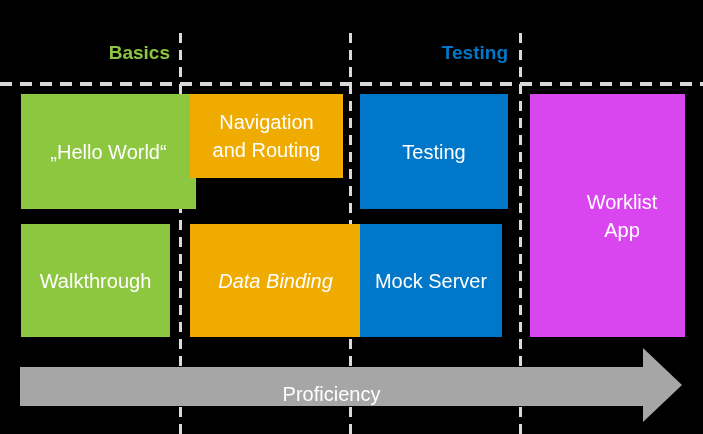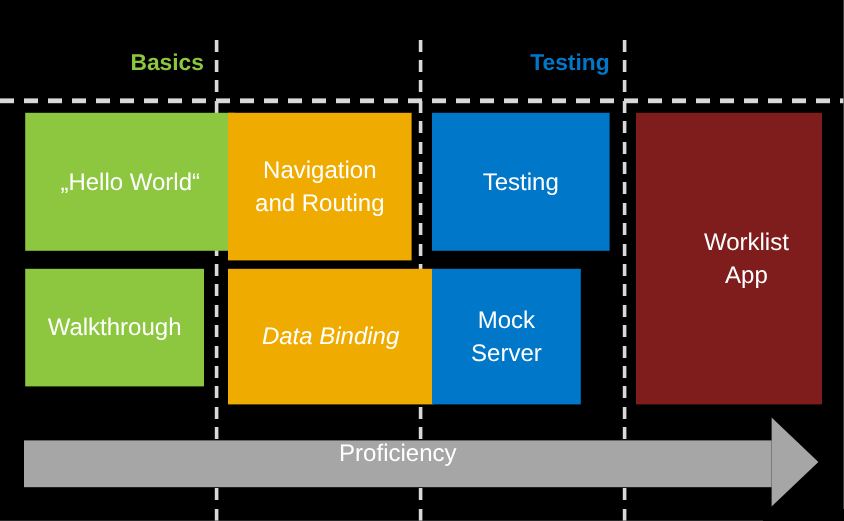--- a/index.html
+++ b/index.html
@@ -43,21 +43,21 @@
     line-height: 1.4;
     padding: 0 12px;
     box-sizing: border-box;
     z-index: 2;
   }
   .arrow-body {
     position: absolute;
     left: 20px; top: 367px;
     width: 623px; height: 39px;
     display: flex;
-    align-items: flex-start;
+    align-items: flex-end;
     justify-content: center;
     z-index: 3;
   }
   .arrow-label {
     color: #FFFFFF;
     font-size: 20px;
   }
   .arrow-head {
     position: absolute;
     left: 643px; top: 348px;
@@ -76,27 +76,27 @@
   <div class="col-header" style="left: 21px; width: 149px; color: rgb(141, 198, 63);">Basics</div>
   <div class="col-header" style="left: 360px; width: 148px; color: rgb(0, 119, 200);">Testing</div>
 
   <div class="h-dash" style="--dash: #D9D9D9;"></div>
 
   <div class="v-dash" style="left: 179px; --dash: #D9D9D9;"></div>
   <div class="v-dash" style="left: 349px; --dash: #D9D9D9;"></div>
   <div class="v-dash" style="left: 519px; --dash: #D9D9D9;"></div>
 
   <div class="box" style="left: 21px; top: 94px; width: 175px; height: 115px; background-color: rgb(141, 198, 63);">„Hello World“</div>
-  <div class="box" style="left: 190px; top: 94px; width: 153px; height: 123px; background-color: rgb(240, 171, 0);">Navigation and Routing</div>
+  <div class="box" style="left: 190px; top: 94px; width: 153px; height: 84px; background-color: rgb(240, 171, 0);">Navigation and Routing</div>
   <div class="box" style="left: 360px; top: 94px; width: 148px; height: 115px; background-color: rgb(0, 119, 200);">Testing</div>
 
-  <div class="box" style="left: 21px; top: 224px; width: 149px; height: 98px; background-color: rgb(141, 198, 63);">Walkthrough</div>
+  <div class="box" style="left: 21px; top: 224px; width: 149px; height: 113px; background-color: rgb(141, 198, 63);">Walkthrough</div>
   <div class="box" style="left: 190px; top: 224px; width: 171px; height: 113px; background-color: rgb(240, 171, 0); font-style: italic;">Data Binding</div>
-  <div class="box" style="left: 360px; top: 224px; width: 124px; height: 113px; background-color: rgb(0, 119, 200);">Mock Server</div>
+  <div class="box" style="left: 360px; top: 224px; width: 142px; height: 113px; background-color: rgb(0, 119, 200);">Mock Server</div>
 
-  <div class="box" style="left: 530px; top: 94px; width: 155px; height: 243px; background-color: #7f1d1d; padding-left: 41px;">Worklist App</div>
+  <div class="box" style="left: 530px; top: 94px; width: 155px; height: 243px; background-color: #d946ef; padding-left: 41px;">Worklist App</div>
 
   <div class="arrow-body" style="background-color: rgb(166, 166, 166);">
     <span class="arrow-label">Proficiency</span>
   </div>
   <div class="arrow-head" style="border-left-color: rgb(166, 166, 166);"></div>
 
 </div>
 
 </body></html>

